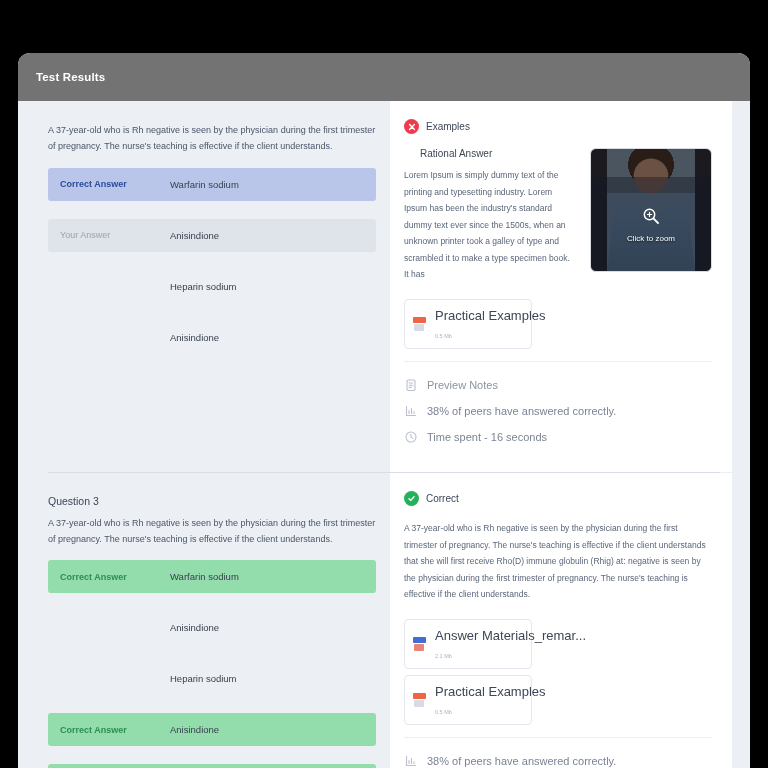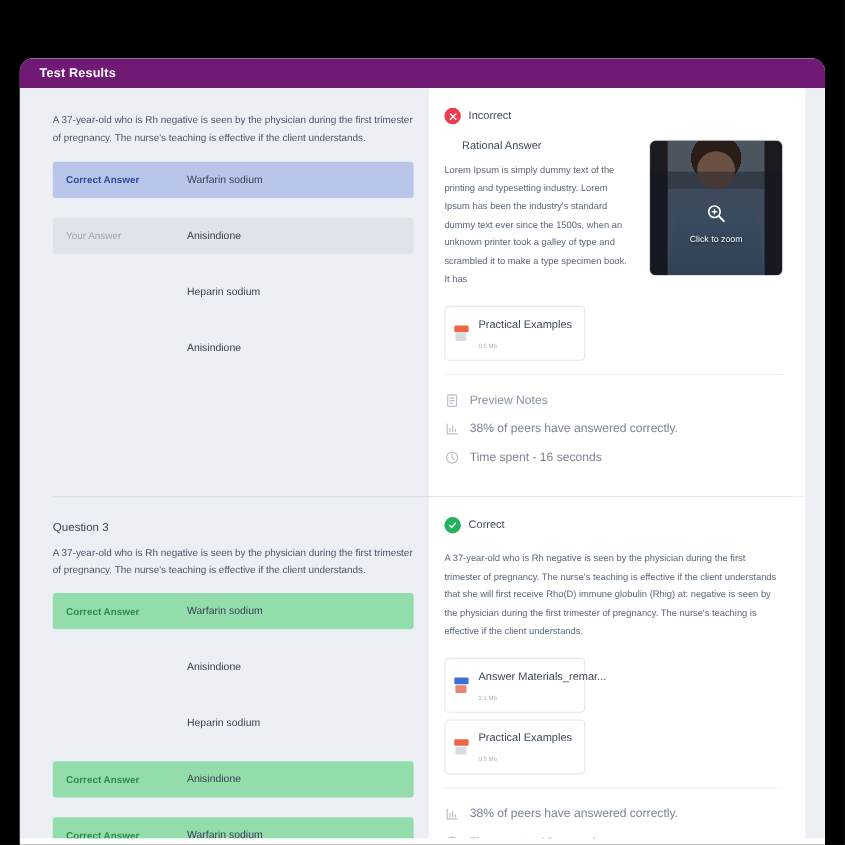--- a/index.html
+++ b/index.html
@@ -18,22 +18,22 @@
     top: 53px;
     width: 732px;
     height: 715px;
     background: #ffffff;
     border-radius: 12px 12px 0 0;
     overflow: hidden;
     box-shadow: 0 2px 14px rgba(0,0,0,0.35);
   }
 
   .title-bar {
-    height: 27px;
-    background: #701a75;
+    height: 48px;
+    background: #737373;
     display: flex;
     align-items: center;
     padding: 0 0 0 18px;
   }
   .title-bar-text {
     color: #ffffff;
     font-size: 11.5px;
     font-weight: bold;
     letter-spacing: 0.15px;
   }
@@ -225,21 +225,21 @@
     position: absolute;
     left: 1px; bottom: 0;
     width: 10px; height: 7px;
     background: #c9cfd9;
     border-radius: 1px;
     opacity: 0.75;
   }
   .attach-icon.pdf .sub { background: #e05c4a; }
   .attach-meta { min-width: 0; }
   .attach-name {
-    font-size: 10px;
+    font-size: 13px;
     color: #3c4656;
     white-space: nowrap;
     overflow: hidden;
     text-overflow: ellipsis;
   }
   .attach-size {
     font-size: 5.5px;
     color: #aab2bf;
     margin-top: 2px;
   }
@@ -303,21 +303,21 @@
       </div>
 
       <div class="q-right">
 
         <div class="status-row">
           <span class="status-icon bad">
             <svg width="8" height="8" viewBox="0 0 8 8">
                 <path d="M1.6 1.6 L6.4 6.4 M6.4 1.6 L1.6 6.4" stroke="#ffffff" stroke-width="1.4" stroke-linecap="round"></path>
               </svg>
           </span>
-          <span class="status-text">Incorrect</span>
+          <span class="status-text">Examples</span>
         </div>
 
         <div class="rational-wrap">
           <div class="rational-col">
             <div class="rational-title">Rational Answer</div>
             <div class="rational-body">Lorem Ipsum is simply dummy text of the printing and typesetting industry. Lorem Ipsum has been the industry's standard dummy text ever since the 1500s, when an unknown printer took a galley of type and scrambled it to make a type specimen book. It has</div>
           </div>
 
           <div class="thumb">
             <div class="thumb-photo"></div>

